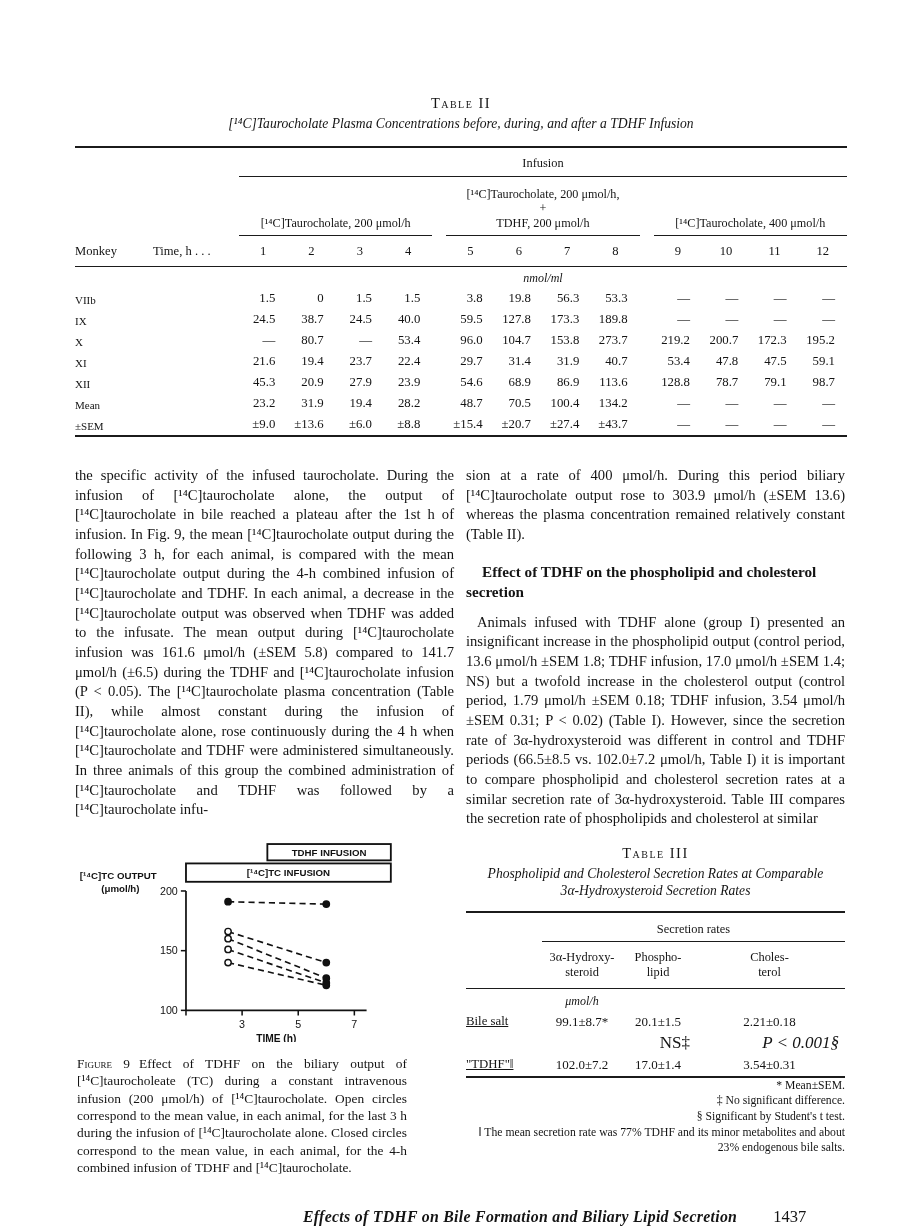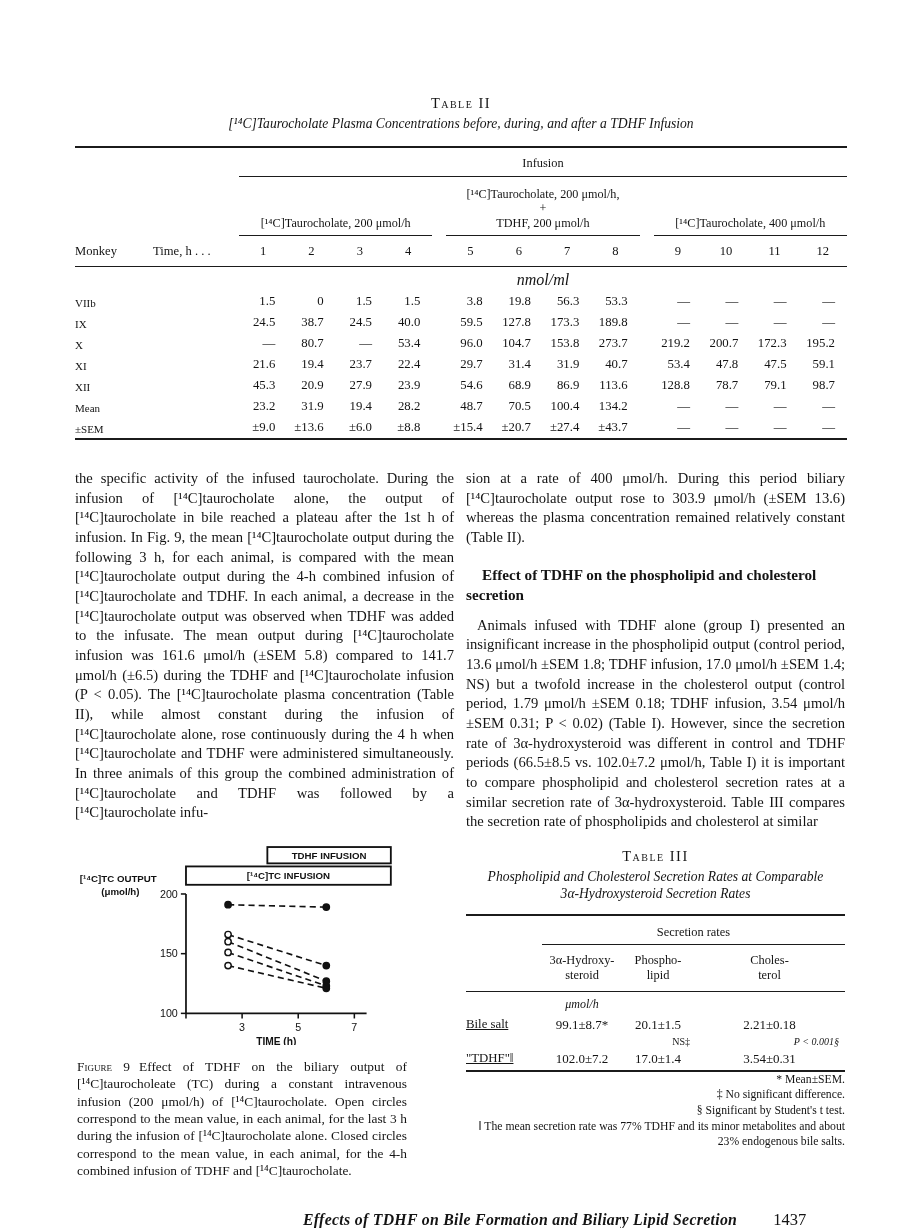--- a/index.html
+++ b/index.html
@@ -16,21 +16,21 @@
   .tbl-subtitle{text-align:center;font-style:italic;font-size:13.6px;line-height:17.5px;margin-top:3px;}
   
   .t2{width:100%;table-layout:fixed;border-collapse:collapse;margin-top:13px;
       border-top:2.5px solid #1b1b1b;border-bottom:2.5px solid #1b1b1b;}
   .t2 th,.t2 td{font-weight:normal;padding:0;vertical-align:bottom;}
   .t2 .infusion-th{font-size:12.4px;text-align:center;border-bottom:1.4px solid #1b1b1b;padding:8px 0 5px;}
   .t2 .grp{font-size:12.2px;line-height:14.5px;text-align:center;border-bottom:1.4px solid #1b1b1b;padding:10px 0 5px;}
   .t2 .hdr-row th{border-bottom:1.4px solid #1b1b1b;padding:8px 0 7px;font-size:12.6px;}
   .t2 .hdr-row .lbl{text-align:left;}
   .t2 .hdr-row .hcol{text-align:center;}
-  .t2 .units-row td{font-style:italic;font-size:16px;text-align:center;padding:4px 0 2px;}
+  .t2 .units-row td{font-style:italic;font-size:12px;text-align:center;padding:4px 0 2px;}
   .t2 tbody th.rlbl{text-align:left;font-size:11px;padding:3px 0;}
   .t2 tbody td.num{text-align:right;font-size:12.8px;padding:3px 12px 3px 0;}
   
   .columns{display:flex;gap:12px;margin-top:29px;}
   .col{width:379px;}
   .body-text{font-size:14.6px;line-height:19.65px;text-align:justify;margin:0;}
   .indent{text-indent:11px;}
   .sec-head{font-size:15.2px;font-weight:bold;line-height:20.5px;margin:17px 0 10px 0;text-indent:16px;}
   
   .fig9{margin:22px 0 0 2px;width:330px;}
@@ -41,21 +41,21 @@
   .table3-block .tbl-subtitle{padding:0 14px;}
   .t3{width:100%;table-layout:fixed;border-collapse:collapse;margin-top:11px;
       border-top:2px solid #1b1b1b;border-bottom:2px solid #1b1b1b;}
   .t3 th,.t3 td{font-weight:normal;padding:0;}
   .t3 .secrates{font-size:12.4px;text-align:center;border-bottom:1.2px solid #1b1b1b;padding:9px 0 4px;}
   .t3 .colhead-row th{font-size:12.4px;line-height:15px;text-align:center;border-bottom:1.4px solid #1b1b1b;padding:8px 0 8px;}
   .t3 .colhead-row th.blank{border-bottom:1.4px solid #1b1b1b;}
   .t3 .units3{font-style:italic;font-size:12px;text-align:center;padding:5px 0 2px;}
   .t3 td.val{text-align:center;font-size:13px;padding:3px 0;}
   .t3 th.rlbl3{text-align:left;font-size:12.8px;padding:3px 0;text-decoration:underline;}
-  .t3 .inter td{font-size:10px;padding:0 0 1px;}
+  .t3 .inter td{font-size:17px;padding:0 0 1px;}
   .t3 .inter .ns{text-align:right;padding-right:4px;}
   .t3 .inter .pv{text-align:right;padding-right:6px;font-style:italic;}
   .footnotes{margin-top:0;text-align:right;}
   .fn{font-size:11.7px;line-height:15.6px;}
   
   .footer{margin-top:30px;display:flex;align-items:baseline;padding-left:228px;}
   .run-title{font-style:italic;font-weight:600;font-size:15.8px;letter-spacing:0.3px;}
   .page-num{margin-left:36px;font-size:16.5px;}
 </style>
 </head>

